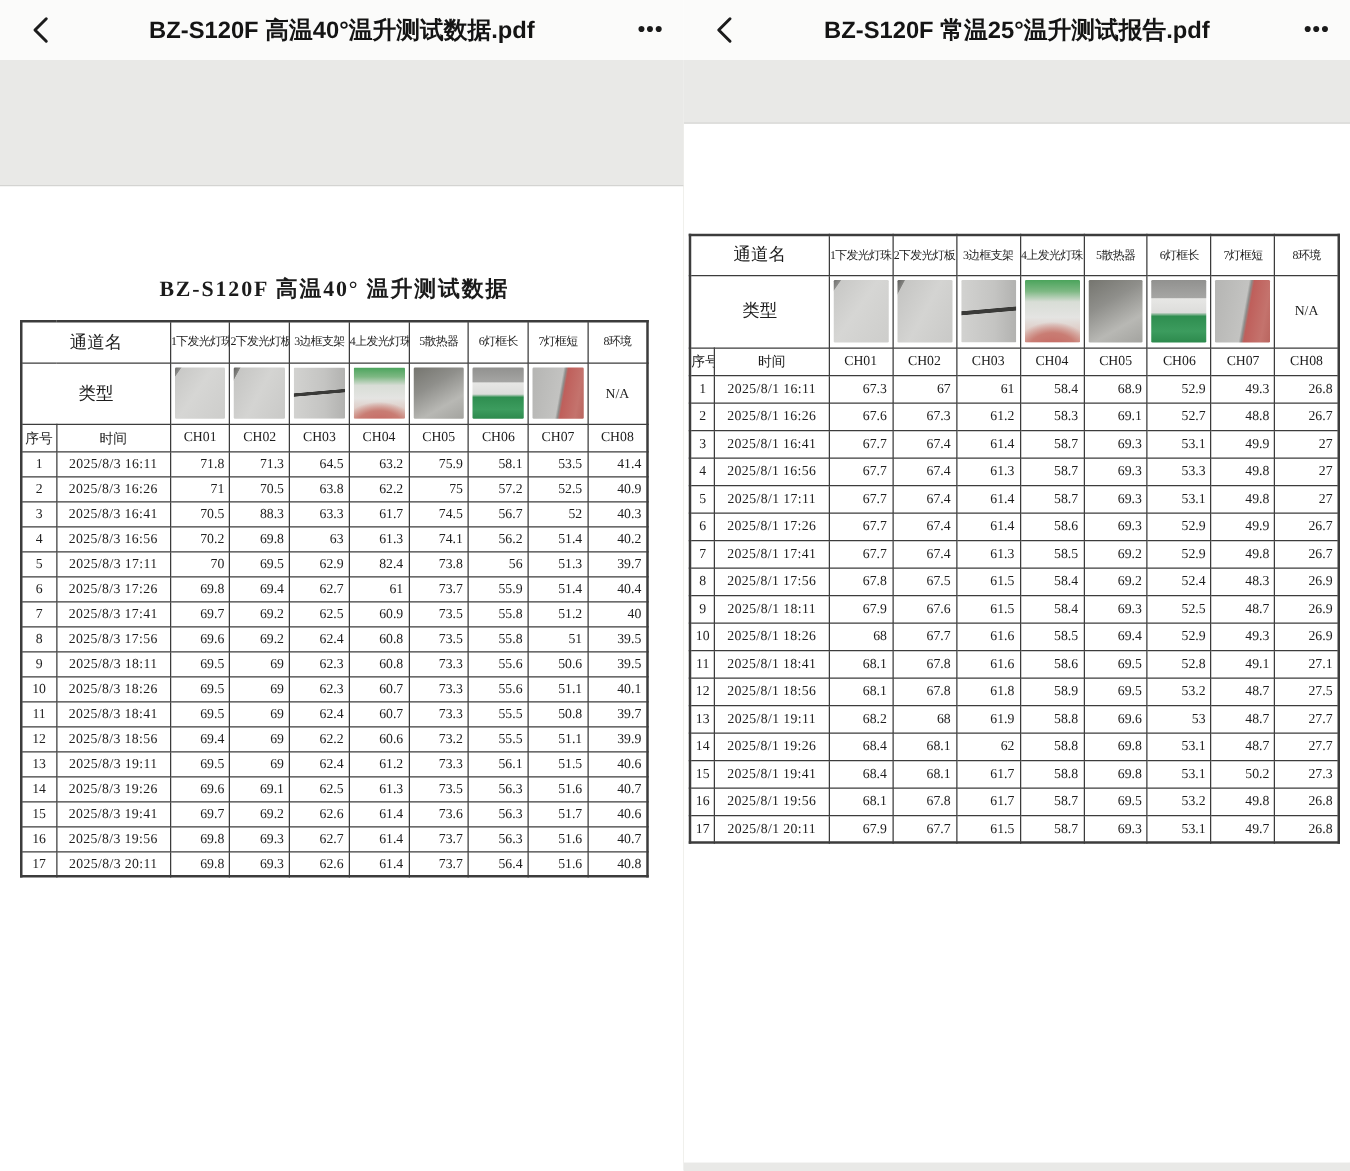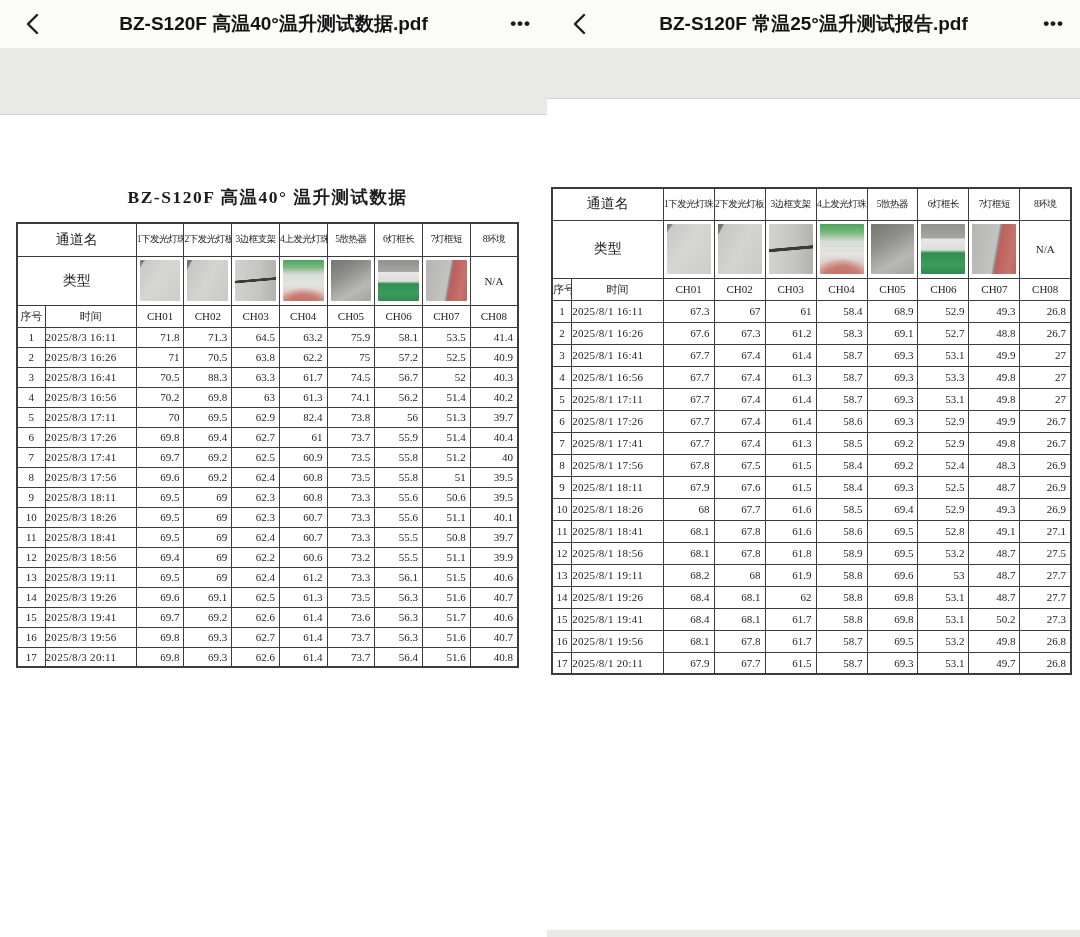--- a/index.html
+++ b/index.html
@@ -14,21 +14,21 @@
             display:flex; align-items:center; }
   .back-btn { position:absolute; left:18px; top:50%; transform:translateY(-50%);
               width:28px; height:28px; display:flex; align-items:center; justify-content:center; cursor:pointer; }
   .nav-title { width:100%; text-align:center; font-size:19px; font-weight:700; color:#141414;
                padding:0 46px; white-space:nowrap; overflow:hidden; }
   .menu-btn { position:absolute; right:16px; top:50%; transform:translateY(-50%);
               font-size:17px; font-weight:700; color:#1a1a1a; letter-spacing:1px; cursor:pointer; }
 
   .viewer { flex:1; background:#e9e9e7; display:flex; flex-direction:column; overflow:hidden; }
   .page { background:#ffffff; flex:1; }
-  .pane.left  .page { margin-top:67px; padding:70px 28px 0 16px; box-shadow:0 -1px 0 #d4d4d2; }
+  .pane.left  .page { margin-top:101px; padding:70px 28px 0 16px; box-shadow:0 -1px 0 #d4d4d2; }
   .pane.right .page { margin-top:51px; margin-bottom:7px; padding:88px 8px 0 4px; box-shadow:0 -1px 0 #d4d4d2, -1px 0 0 #ededeb; }
 
   .doc-title { font-family:"Liberation Serif","DejaVu Serif",serif; font-weight:700;
                font-size:17.5px; color:#1b1b1b; text-align:center; letter-spacing:1.5px;
                margin-bottom:13px; white-space:nowrap; }
 
   table.dtable { width:100%; border-collapse:collapse; table-layout:fixed;
                  font-family:"Liberation Serif","DejaVu Serif",serif; color:#1d1d1d;
                  border:2px solid #3c3c3c; }
   table.dtable td { border:1px solid #3c3c3c; overflow:hidden; white-space:nowrap; }
@@ -44,21 +44,21 @@
   .t-left  tr.r-type { height:49px; }
   .t-right tr.r-type { height:58px; }
   td.pcell { padding:2px 3px; }
   td.na { text-align:center; font-size:11px; }
   tr.r-hdr { height:22px; }
   td.hdr { text-align:center; font-size:11px; }
   .t-left  tr.data { height:20px; }
   .t-right tr.data { height:22px; }
   tr.data td { font-size:11px; }
   td.idx  { text-align:center; }
-  td.time { text-align:left; font-size:10.5px; letter-spacing:0.3px; }
+  td.time { text-align:center; font-size:10.5px; letter-spacing:0.3px; }
   td.num  { text-align:right; padding-right:4px; }
 
   .photo { width:100%; border-radius:1px; }
   .t-left  .photo { height:41px; }
   .t-right .photo { height:50px; }
   .photo.p1, .photo.p2 {
     background:
       linear-gradient(125deg, #6e6e6c 0%, #8b8b89 7%, #c9c9c7 8%, #d6d6d4 45%, #cdcdcb 100%);
   }
   .photo.p2 { background:

